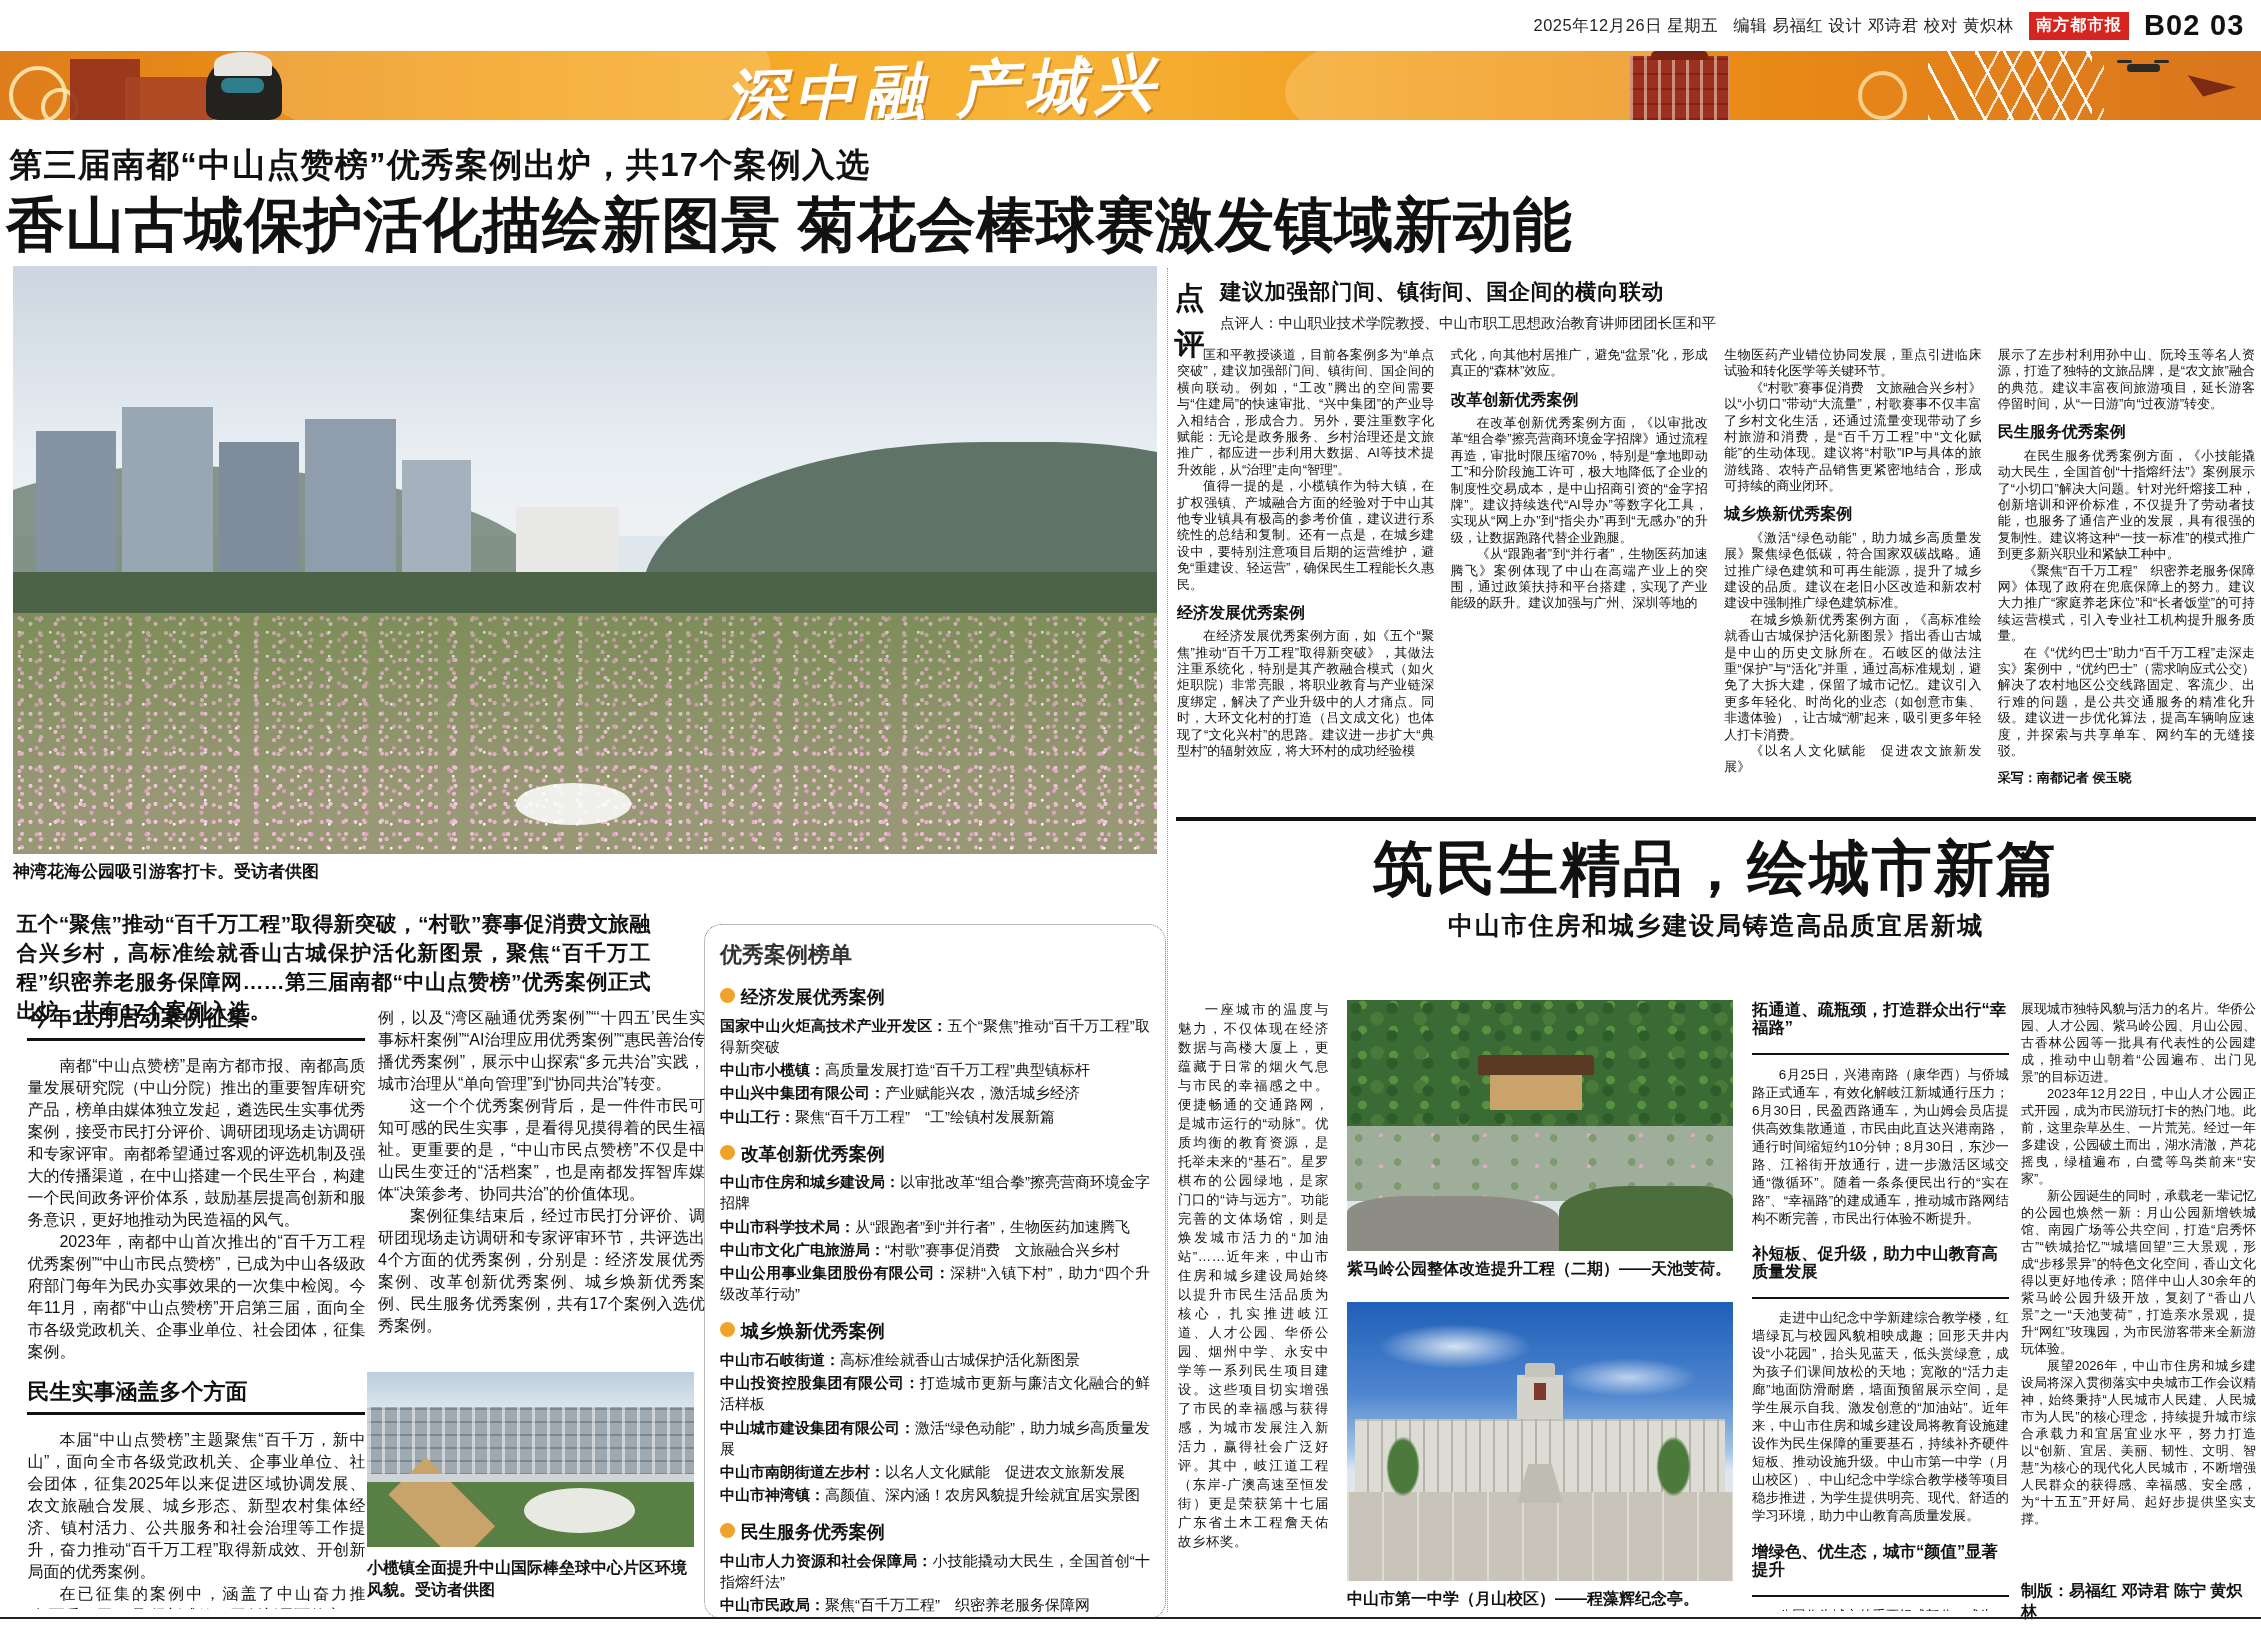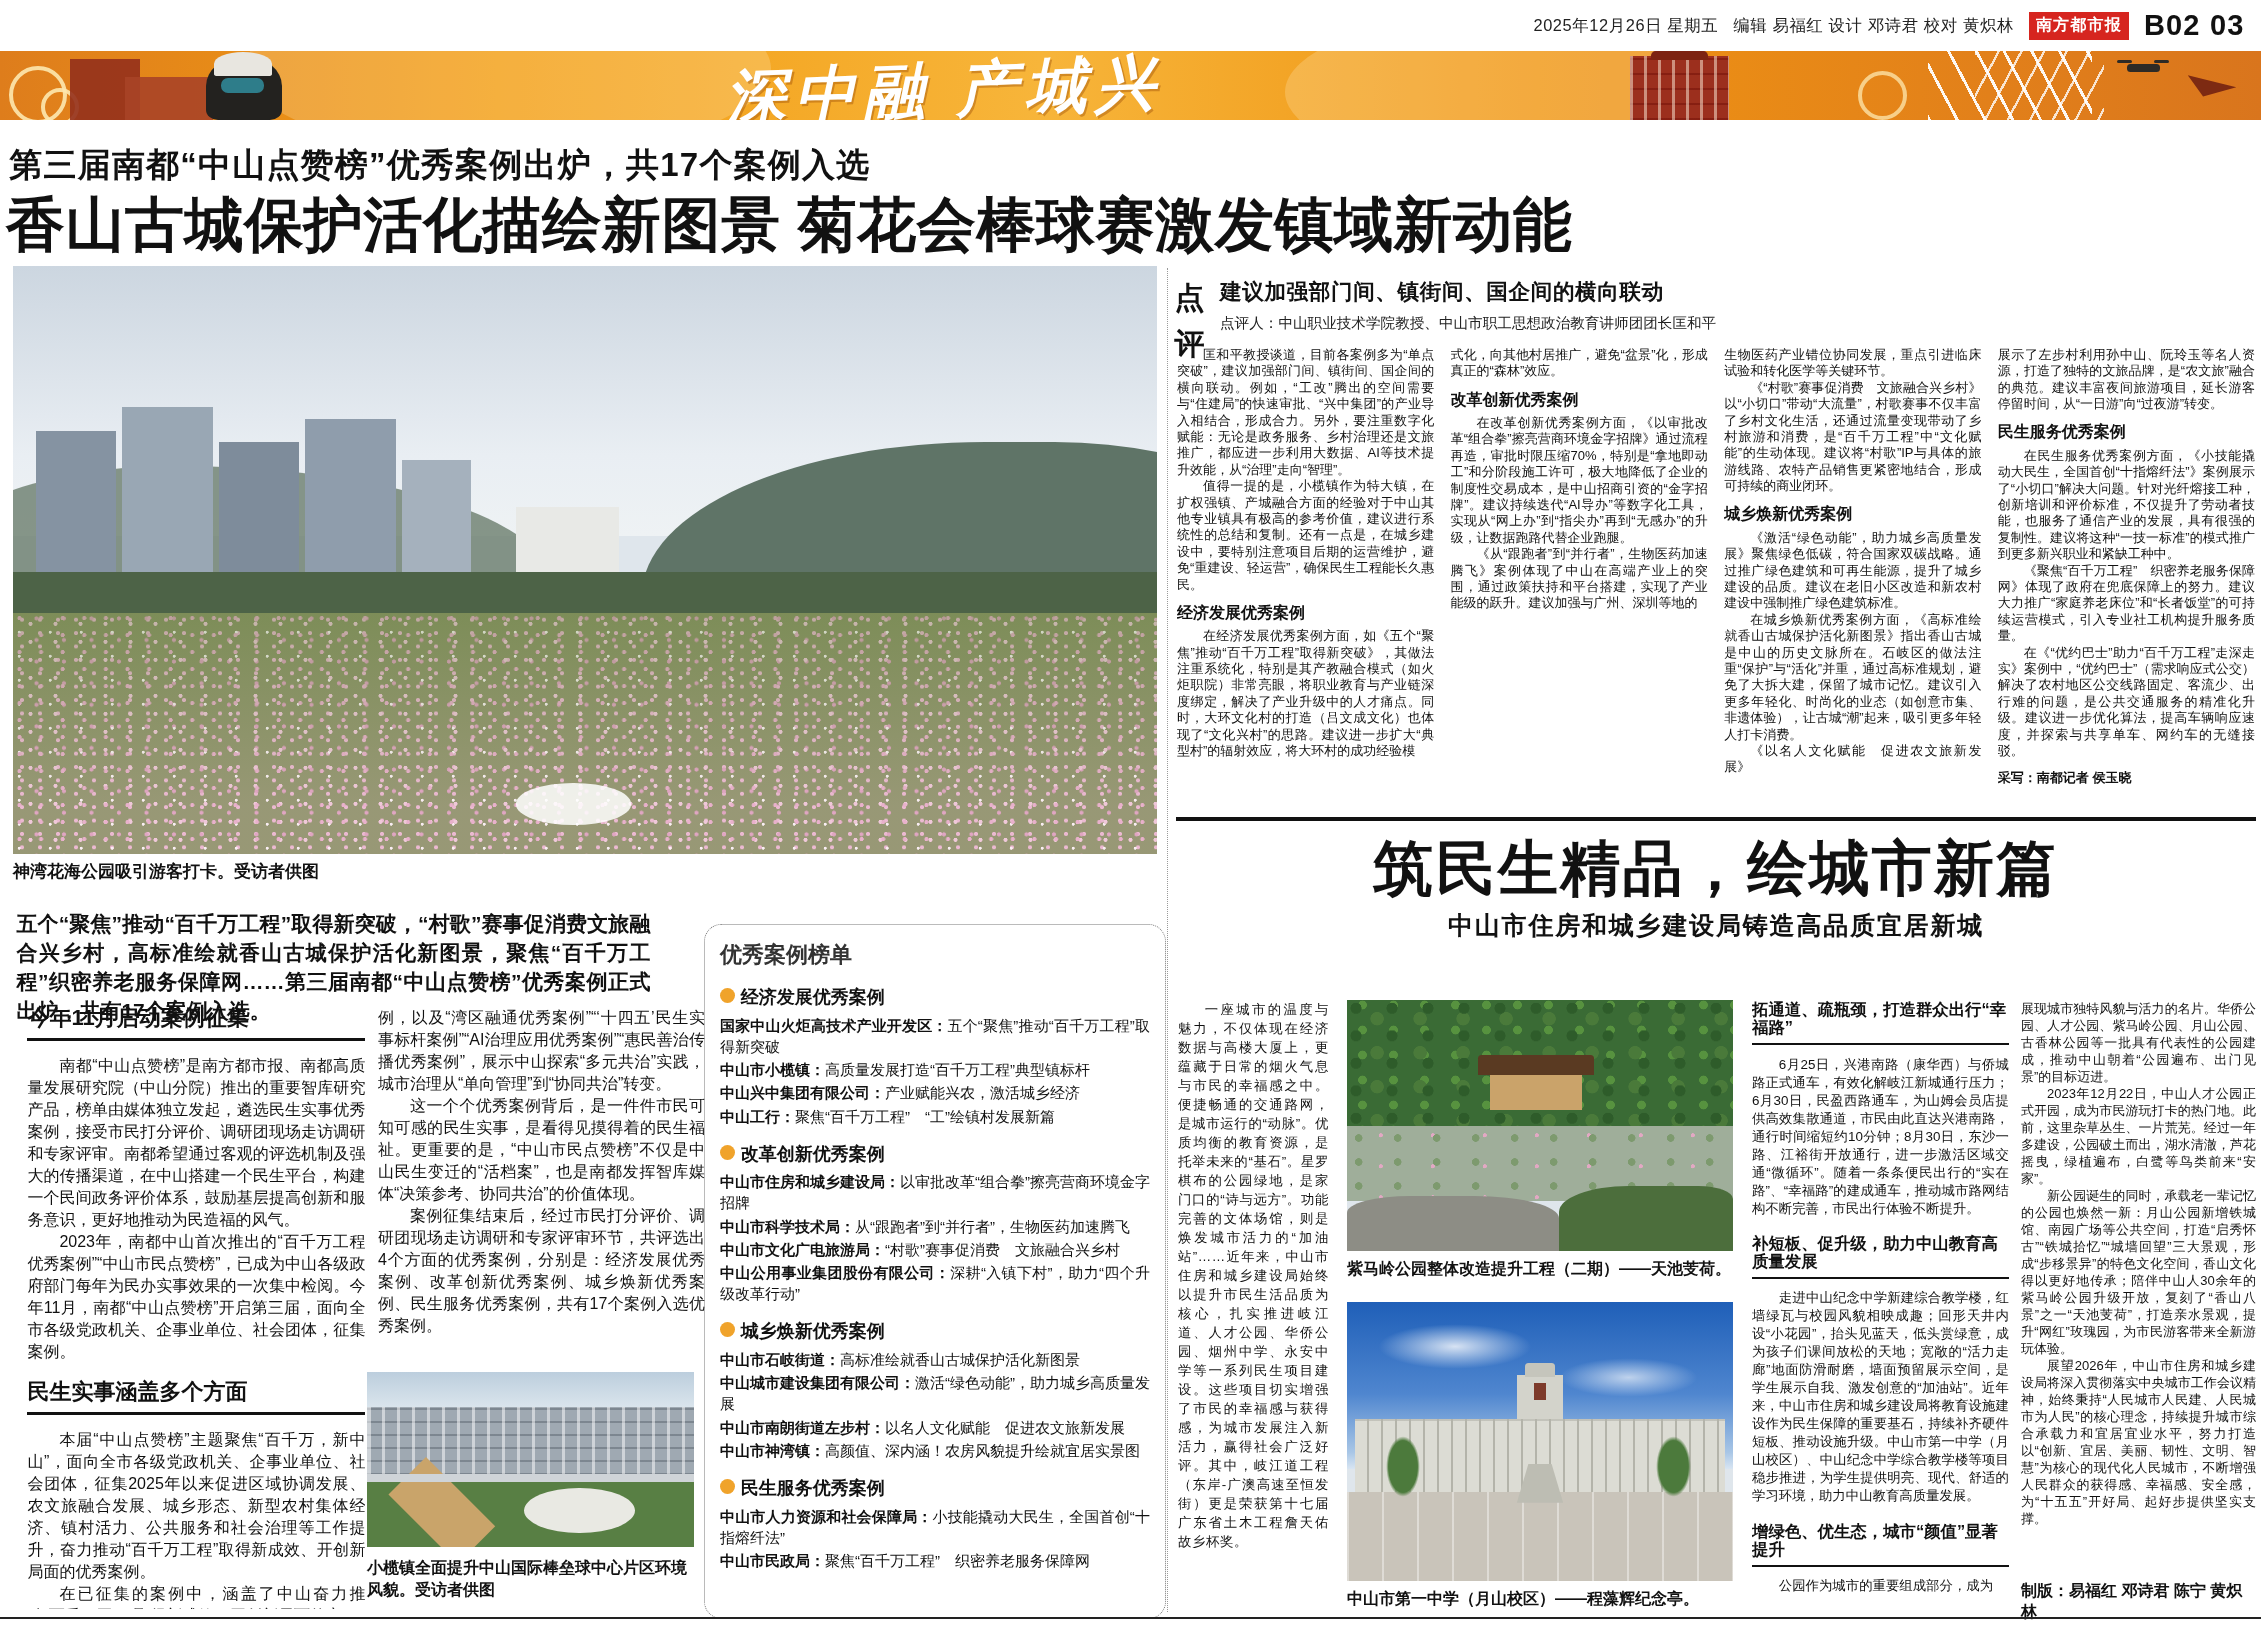--- a/index.html
+++ b/index.html
@@ -60,21 +60,21 @@
   .lb-gh .dot{display:inline-block;width:15px;height:15px;border-radius:50%;background:#f0a32b;margin-right:5.8px;}
   .lb-item{font-size:15px;line-height:21px;text-indent:0;margin-bottom:2.3px;}
   .lb-item b{font-weight:800;}
   
   .bt-rule{background:#111;}
   .bt-headline{font-family:"Liberation Serif","DejaVu Serif",serif;font-size:60px;font-weight:900;letter-spacing:2.3px;text-align:center;}
   .bt-subhead{font-size:25px;font-weight:600;text-align:center;letter-spacing:1.8px;}
   .bt-colA{overflow:hidden;font-size:13.4px;line-height:19px;letter-spacing:0.6px;}
   .bt-col{overflow:hidden;font-size:13.4px;line-height:18px;}
   .bt-colC{overflow:hidden;font-size:13px;line-height:17px;}
-  .bh{font-size:16.4px;font-weight:800;padding-bottom:7px;border-bottom:2.3px solid #111;margin:16.4px 0 10.5px;text-indent:0;}
+  .bh{font-size:16.4px;font-weight:800;padding-bottom:17px;border-bottom:2.3px solid #111;margin:16.4px 0 10.5px;text-indent:0;}
   .bt-col .bh:first-child{margin-top:0;}
   .credit{font-size:16px;font-weight:800;}
   .vline{border-left:1.8px dotted #999;}
   .pagebottom{background:#222;}
   .smallcap{font-size:16px;font-weight:700;}
 </style>
 </head>
 <body>
 
 <div class="page">
@@ -204,20 +204,21 @@
         <p class="lb-item"><b>中山市小榄镇：</b>高质量发展打造“百千万工程”典型镇标杆</p>
         <p class="lb-item"><b>中山兴中集团有限公司：</b>产业赋能兴农，激活城乡经济</p>
         <p class="lb-item"><b>中山工行：</b>聚焦“百千万工程”　“工”绘镇村发展新篇</p>
         <div class="lb-gh"><span class="dot"></span>改革创新优秀案例</div>
         <p class="lb-item"><b>中山市住房和城乡建设局：</b>以审批改革“组合拳”擦亮营商环境金字招牌</p>
         <p class="lb-item"><b>中山市科学技术局：</b>从“跟跑者”到“并行者”，生物医药加速腾飞</p>
         <p class="lb-item"><b>中山市文化广电旅游局：</b>“村歌”赛事促消费　文旅融合兴乡村</p>
         <p class="lb-item"><b>中山公用事业集团股份有限公司：</b>深耕“入镇下村”，助力“四个升级改革行动”</p>
         <div class="lb-gh"><span class="dot"></span>城乡焕新优秀案例</div>
         <p class="lb-item"><b>中山市石岐街道：</b>高标准绘就香山古城保护活化新图景</p>
+        <p class="lb-item"><b>中山投资控股集团有限公司：</b>打造城市更新与廉洁文化融合的鲜活样板</p>
         <p class="lb-item"><b>中山城市建设集团有限公司：</b>激活“绿色动能”，助力城乡高质量发展</p>
         <p class="lb-item"><b>中山市南朗街道左步村：</b>以名人文化赋能　促进农文旅新发展</p>
         <p class="lb-item"><b>中山市神湾镇：</b>高颜值、深内涵！农房风貌提升绘就宜居实景图</p>
         <div class="lb-gh"><span class="dot"></span>民生服务优秀案例</div>
         <p class="lb-item"><b>中山市人力资源和社会保障局：</b>小技能撬动大民生，全国首创“十指熔纤法”</p>
         <p class="lb-item"><b>中山市民政局：</b>聚焦“百千万工程”　织密养老服务保障网</p>
       </div>
   </div>
 
   <div class="abs bt-rule" style="left:1176px;top:817px;width:1080px;height:4.1px;"></div>

